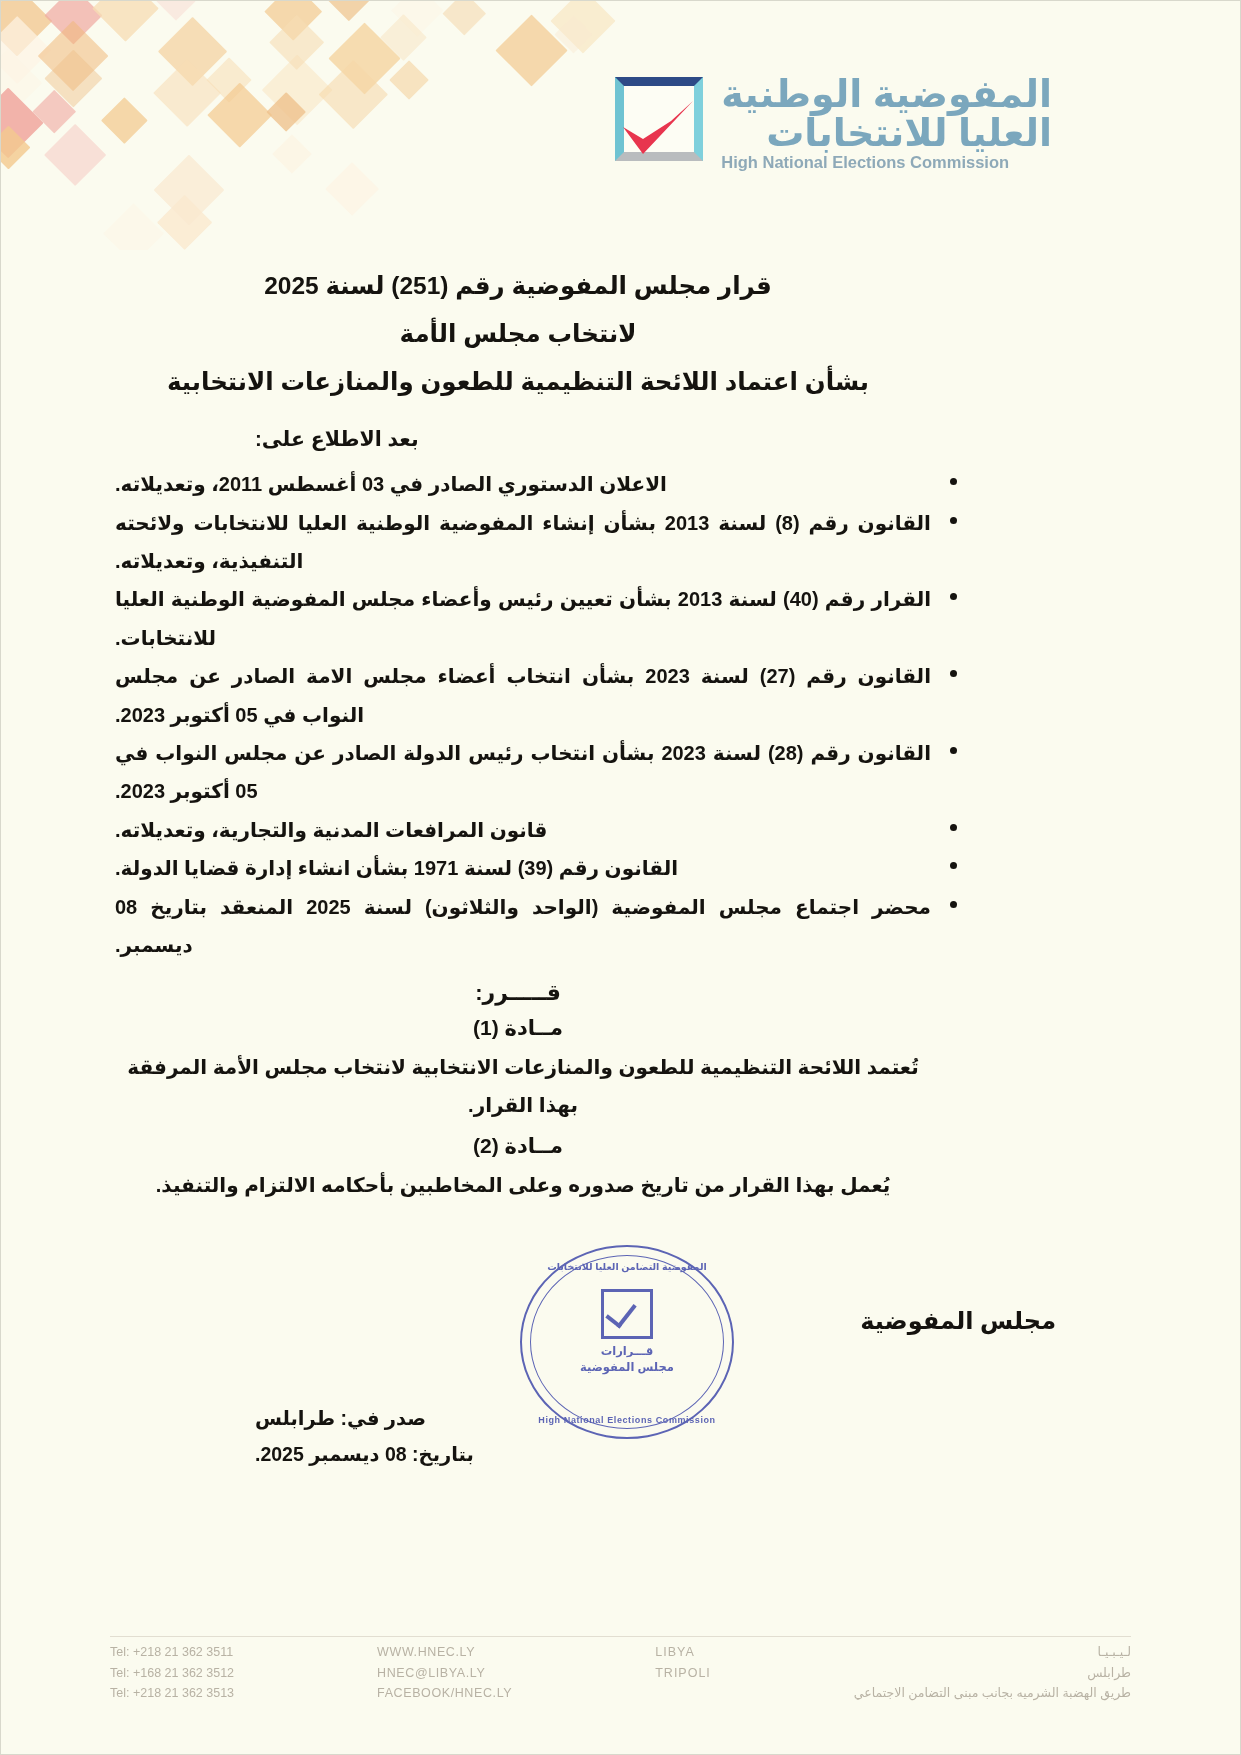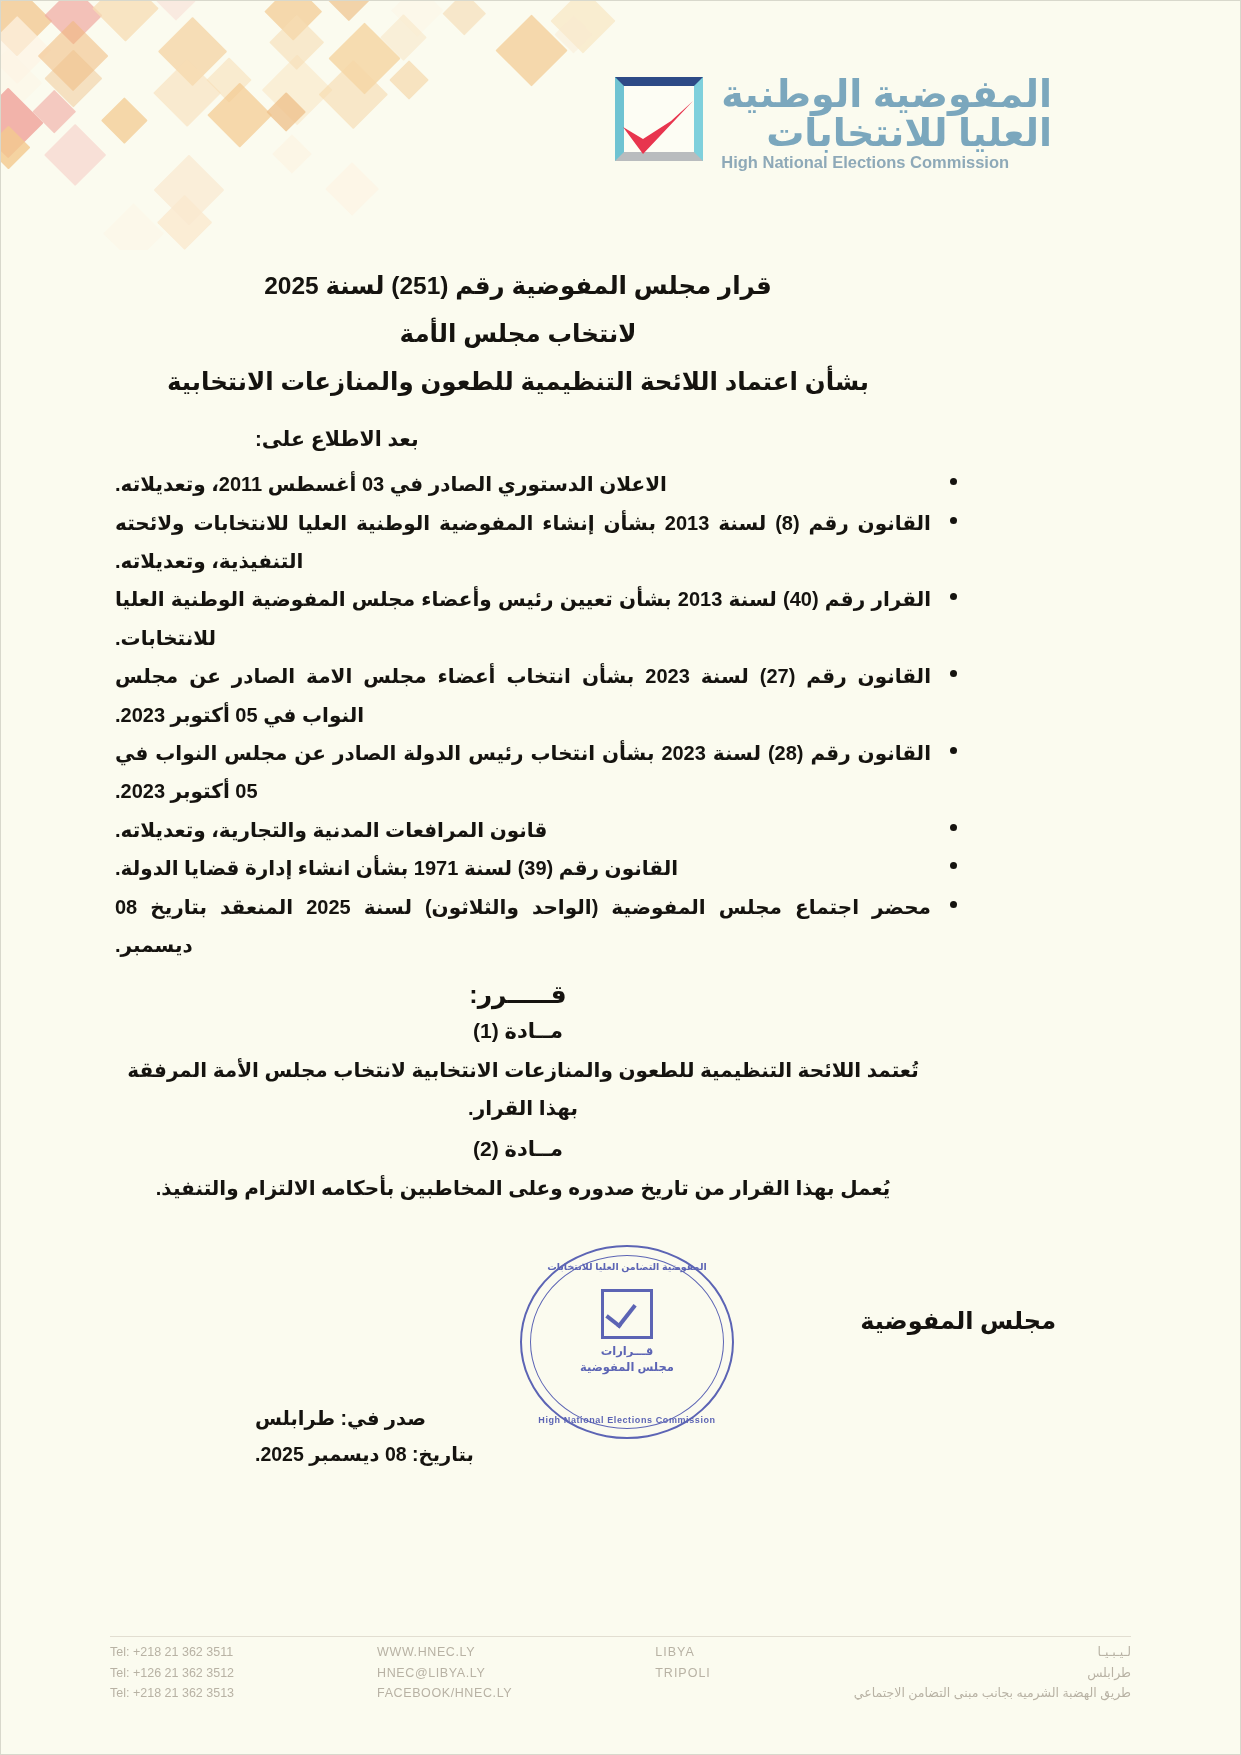--- a/index.html
+++ b/index.html
@@ -149,21 +149,21 @@
     width: 7px;
     height: 7px;
     background: #15130f;
     border-radius: 50%;
   }
 
   .decide {
     margin-top: 16px;
     text-align: center;
     font-weight: bold;
-    font-size: 25px;
+    font-size: 22px;
     letter-spacing: 2px;
   }
   .article-head {
     margin-top: 10px;
     text-align: center;
     font-weight: bold;
     font-size: 21px;
   }
   .article-body {
     margin: 8px 105px 0 115px;
@@ -413,19 +413,19 @@
         <span class="line">LIBYA</span>
         <span class="line">TRIPOLI</span>
       </div>
     <div class="col web" id="foot-web">
         <span class="line">WWW.HNEC.LY</span>
         <span class="line">HNEC@LIBYA.LY</span>
         <span class="line">FACEBOOK/HNEC.LY</span>
       </div>
     <div class="col tel" id="foot-tel">
         <span class="line">Tel: +218 21 362 3511</span>
-        <span class="line">Tel: +126 21 362 3512</span>
+        <span class="line">Tel: +168 21 362 3512</span>
         <span class="line">Tel: +218 21 362 3513</span>
       </div>
   </div>
 
   <div class="page-border"></div>
 </div>
 
 </body></html>

